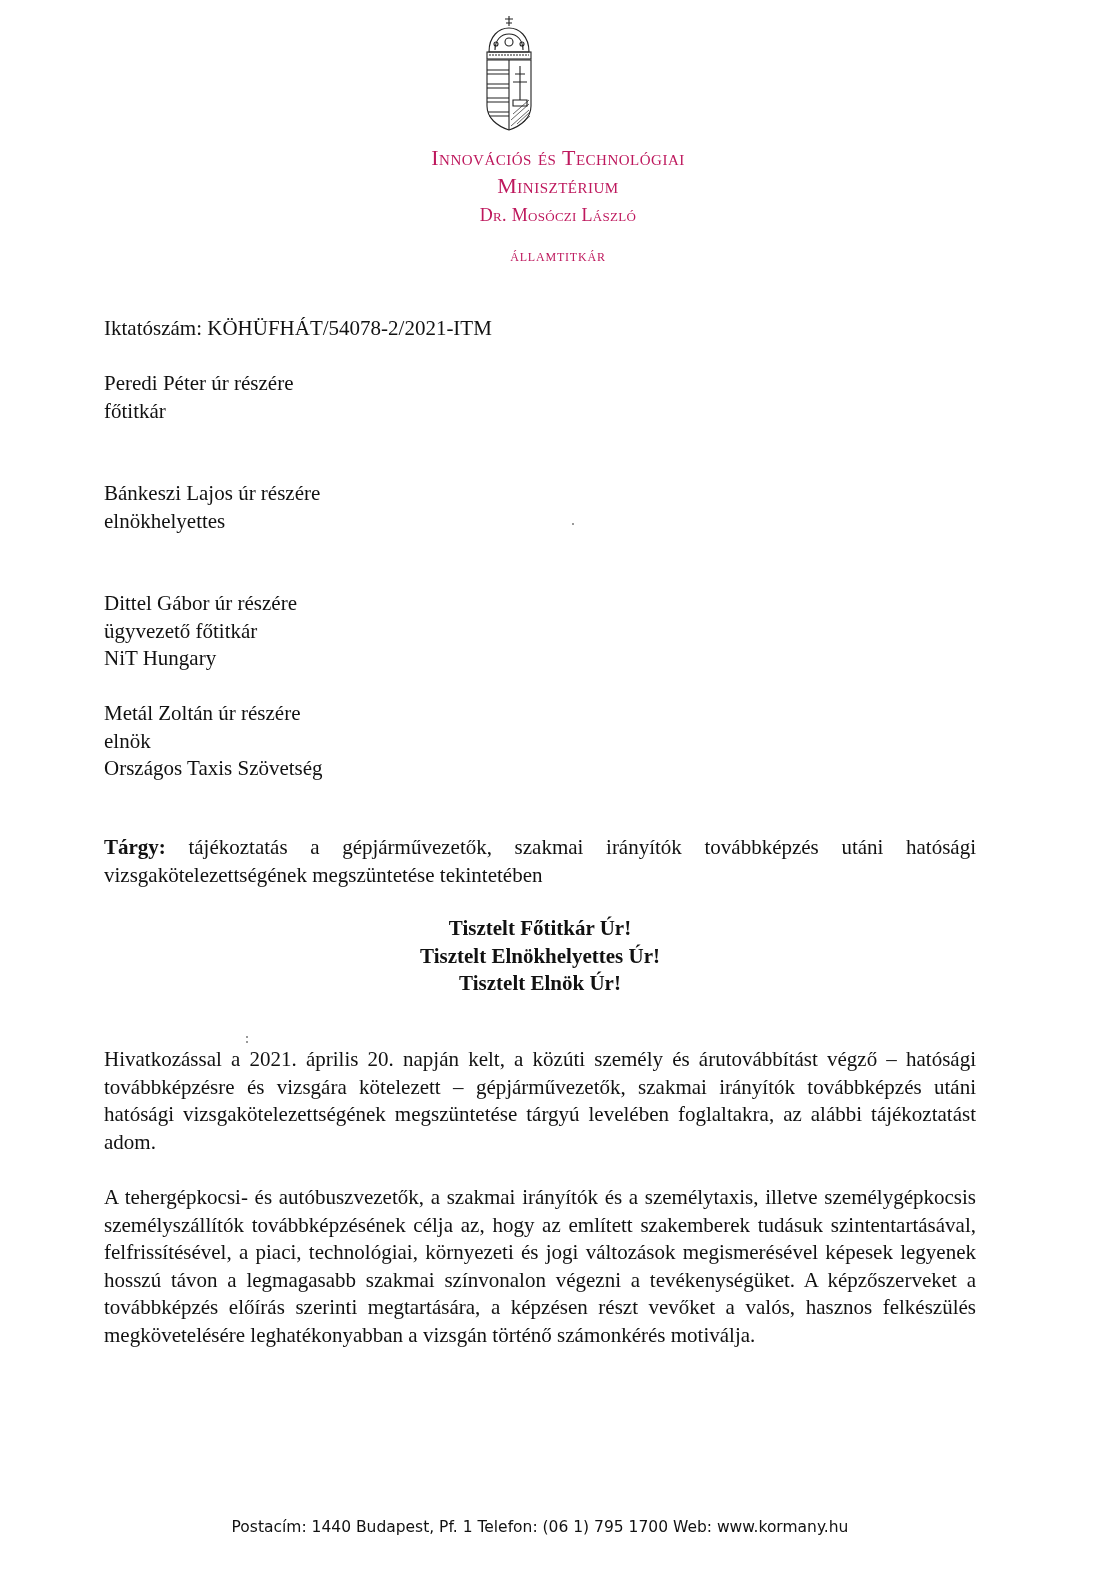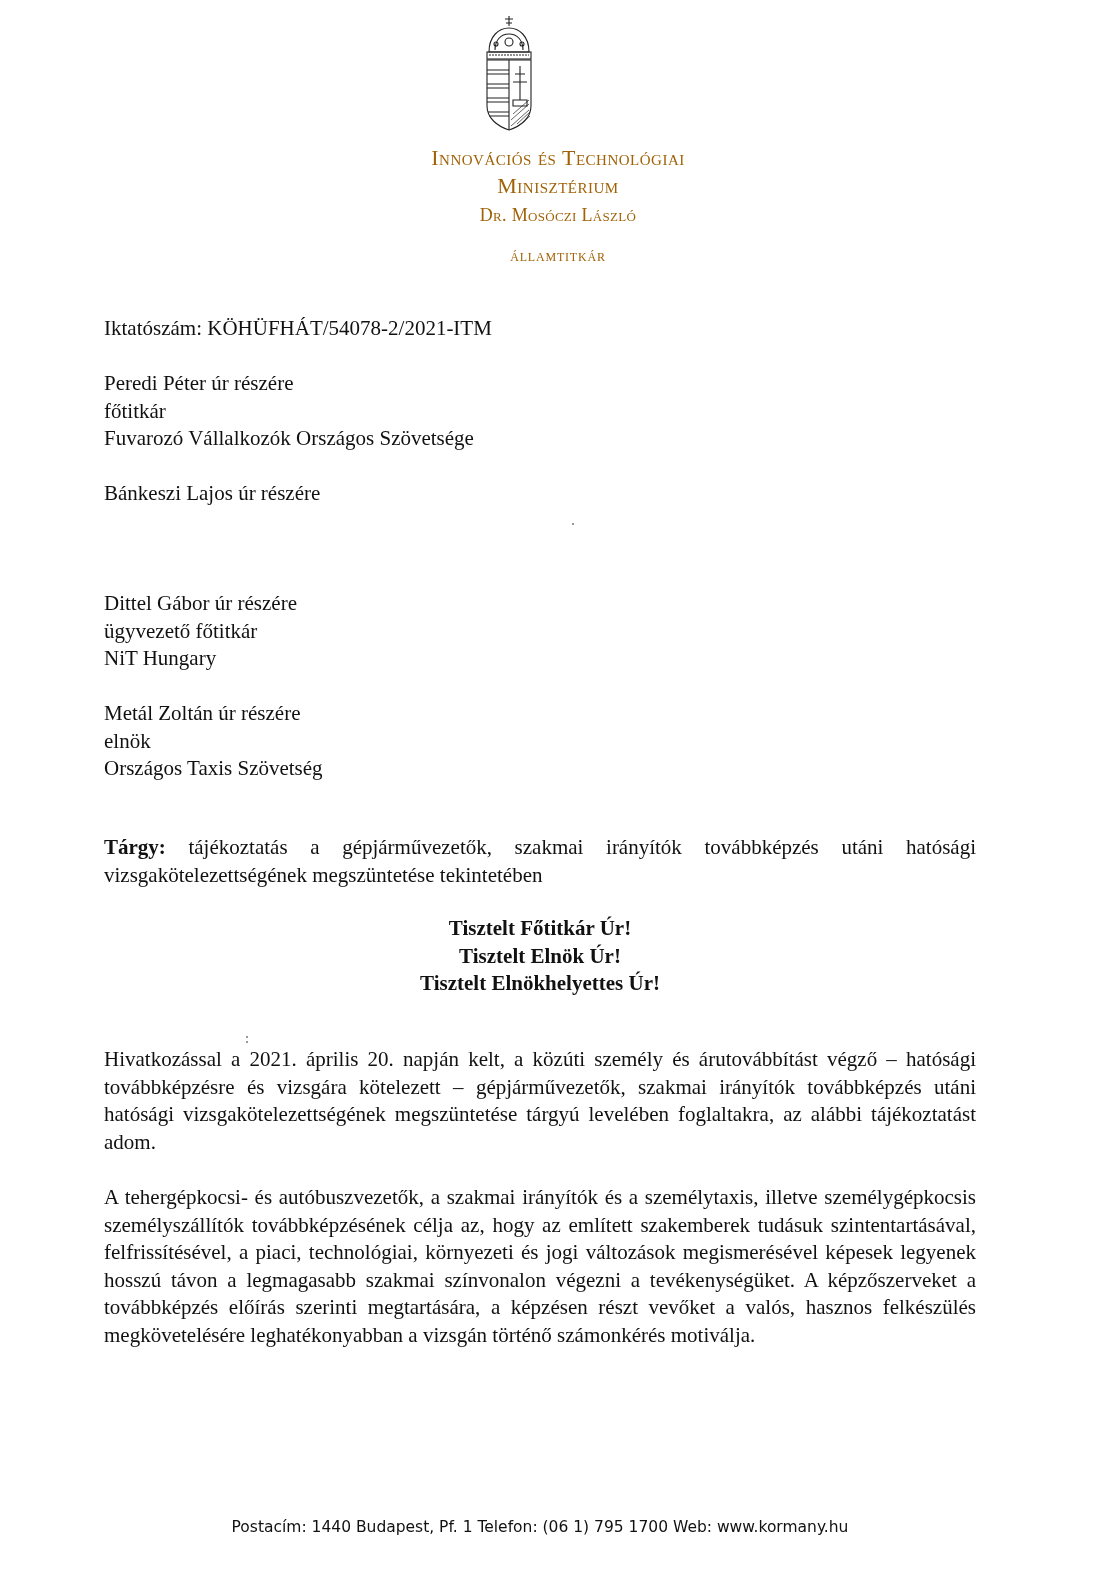--- a/index.html
+++ b/index.html
@@ -5,21 +5,21 @@
     html, body { margin: 0; padding: 0; background: #ffffff; }
     body {
       width: 1116px; height: 1576px; position: relative; overflow: hidden;
       font-family: "Liberation Serif", "DejaVu Serif", serif; color: #111111;
     }
     .crest {
       position: absolute; left: 481px; top: 14px; width: 56px; height: 120px;
     }
     .header {
       position: absolute; left: 0; width: 1116px; text-align: center;
-      font-family: "Liberation Serif", serif; color: #a16207;
+      font-family: "Liberation Serif", serif; color: #be185d;
     }
     .ministry {
       top: 144px; font-size: 22px; line-height: 28px; letter-spacing: 0.5px;
       font-variant: small-caps;
     }
     .ministry span { display: block; }
     .official-name {
       top: 204px; font-size: 18px; line-height: 22px; font-variant: small-caps; letter-spacing: 0.3px;
     }
     .official-title {
@@ -85,45 +85,45 @@
   <span>Minisztérium</span>
 </div>
 <div class="header official-name">Dr. Mosóczi László</div>
 <div class="header official-title">ÁLLAMTITKÁR</div>
 
 <div class="block ref">Iktatószám: KÖHÜFHÁT/54078-2/2021-ITM</div>
 
 <div class="block addressee" style="top:370px;">
   <div>Peredi Péter úr részére</div>
   <div>főtitkár</div>
-  <div>Fuvarozó Vállalkozók Országos Szövetsége</div>
 </div>
 <div class="block addressee" style="top:480px;">
   <div>Bánkeszi Lajos úr részére</div>
+  <div>elnökhelyettes</div>
 </div>
 <div class="block addressee" style="top:590px;">
   <div>Dittel Gábor úr részére</div>
   <div>ügyvezető főtitkár</div>
   <div>NiT Hungary</div>
 </div>
 <div class="block addressee" style="top:700px;">
   <div>Metál Zoltán úr részére</div>
   <div>elnök</div>
   <div>Országos Taxis Szövetség</div>
 </div>
 
 <div class="block subject">
   <span class="label">Tárgy:</span>
   <span>tájékoztatás a gépjárművezetők, szakmai irányítók továbbképzés utáni hatósági vizsgakötelezettségének megszüntetése tekintetében</span>
 </div>
 
 <div class="salutation">
   <div>Tisztelt Főtitkár Úr!</div>
+  <div>Tisztelt Elnökhelyettes Úr!</div>
   <div>Tisztelt Elnök Úr!</div>
-  <div>Tisztelt Elnökhelyettes Úr!</div>
 </div>
 
 <div class="para p1">Hivatkozással a 2021. április 20. napján kelt, a közúti személy és árutovábbítást végző – hatósági továbbképzésre és vizsgára kötelezett – gépjárművezetők, szakmai irányítók továbbképzés utáni hatósági vizsgakötelezettségének megszüntetése tárgyú levelében foglaltakra, az alábbi tájékoztatást adom.</div>
 <div class="para p2">A tehergépkocsi- és autóbuszvezetők, a szakmai irányítók és a személytaxis, illetve személygépkocsis személyszállítók továbbképzésének célja az, hogy az említett szakemberek tudásuk szintentartásával, felfrissítésével, a piaci, technológiai, környezeti és jogi változások megismerésével képesek legyenek hosszú távon a legmagasabb szakmai színvonalon végezni a tevékenységüket. A képzőszerveket a továbbképzés előírás szerinti megtartására, a képzésen részt vevőket a valós, hasznos felkészülés megkövetelésére leghatékonyabban a vizsgán történő számonkérés motiválja.</div>
 
 <div class="speck" style="left:246px; top:1036px;"></div>
 <div class="speck" style="left:246px; top:1041px;"></div>
 <div class="speck" style="left:572px; top:523px;"></div>
 
 <div class="footer">Postacím: 1440 Budapest, Pf. 1 Telefon: (06 1) 795 1700 Web: www.kormany.hu</div>

